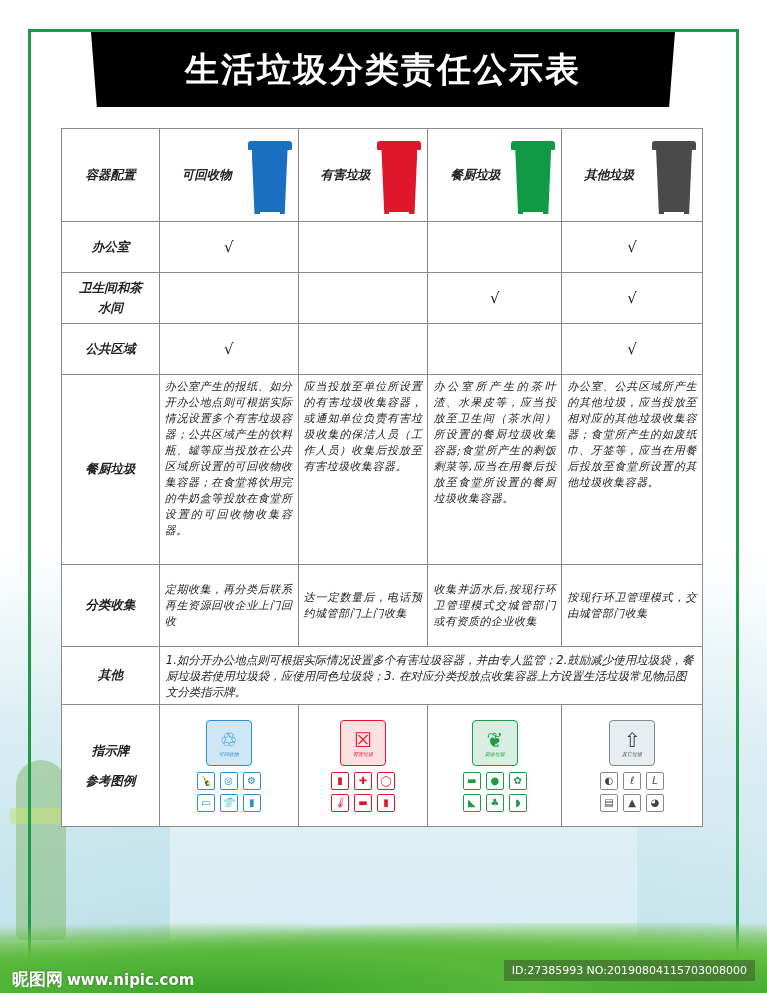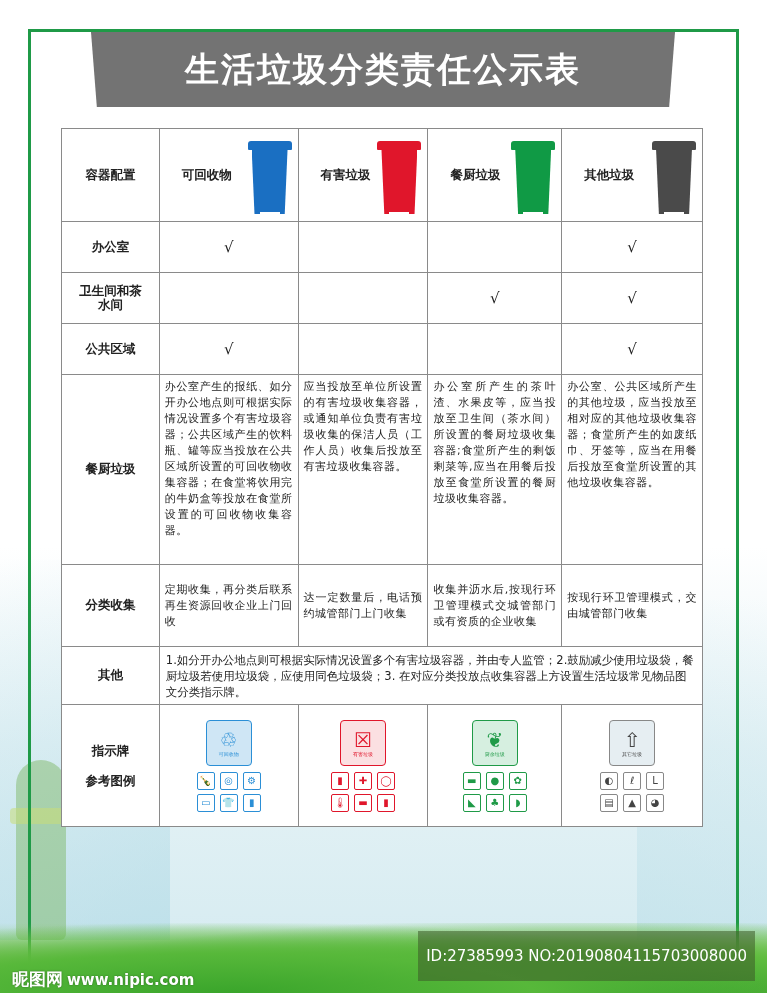--- a/index.html
+++ b/index.html
@@ -18,36 +18,36 @@
     border-radius: 25px 25px 6px 6px; background: rgba(120,180,90,.45); }
   .figure-band { position:absolute; left:10px; top:808px; width:58px; height:16px;
     background: rgba(200,220,120,.55); border-radius:4px; }
 
   .frame {
     position:absolute; left:28px; top:29px; width:711px; height:964px;
     border: 3px solid #1f9a47; border-bottom: none;
   }
   .title-banner {
     position:absolute; left:91px; top:32px; width:584px; height:75px;
-    background:#737373;
+    background:#000000;
     clip-path: polygon(0 0, 100% 0, 99% 100%, 1% 100%);
     display:flex; align-items:center; justify-content:center;
   }
   .title-banner span {
     color:#fff; font-size:34px; font-weight:bold; letter-spacing:2px;
     font-family: "DejaVu Sans", sans-serif;
   }
 
   table.duty {
     position:absolute; left:61px; top:128px; width:642px;
     border-collapse: collapse; background:#fff;
     font-size:11.5px;
   }
   table.duty td {
-    border: 1.5px solid #8a8a8a; vertical-align: middle;
+    border: 1.5px solid #8a8a8a; vertical-align: middle; font-style: italic;
   }
   .col0 { width:98px; text-align:center; font-weight:bold; font-size:12.5px; }
   .col1 { width:139px; }
   .col2 { width:130px; }
   .col3 { width:134px; }
   .col4 { width:141px; }
   .hdr-cell { height:93px; position:relative; }
   .hdr-label { position:absolute; left:22px; top:50%; transform:translateY(-50%); font-size:12.5px; font-weight:bold; }
   .bin { position:absolute; right:6px; top:12px; width:44px; height:75px; }
   .bin .lid { position:absolute; left:0; top:0; width:44px; height:9px; border-radius:3px 3px 1px 1px; }
@@ -79,21 +79,21 @@
                 radial-gradient(ellipse at 75% 110%, #2f9a28 0%, #60bd3f 45%, rgba(120,200,80,0) 75%),
                 linear-gradient(180deg, rgba(150,210,100,0) 0%, #7fc452 60%, #4da832 100%);
   }
   .watermark-left {
     position:absolute; left:12px; bottom:2px; color:#fff; font-size:17px; font-weight:bold;
     text-shadow: 0 0 2px rgba(0,0,0,.4);
   }
   .watermark-left .site { font-size:15px; margin-left:4px; }
   .watermark-right {
     position:absolute; right:12px; bottom:12px; background:rgba(60,90,40,.55);
-    color:#fff; font-size:15px; padding:16px 8px;
+    color:#fff; font-size:11px; padding:4px 8px;
   }
 </style>
 </head>
 <body>
 
 <div class="bg-poly1"></div>
 <div class="bg-poly2"></div>
 <div class="figure"></div>
 <div class="figure-band"></div>
 
@@ -143,21 +143,21 @@
   </tr>
 
   <tr class="row-check">
     <td class="col0">办公室</td>
     <td class="check">√</td>
     <td class="check"></td>
     <td class="check"></td>
     <td class="check">√</td>
   </tr>
   <tr class="row-check">
-    <td class="col0" style="padding:0 16px; line-height:14px;">卫生间和茶水间</td>
+    <td class="col0" style="padding:0 16px; line-height:20px;">卫生间和茶水间</td>
     <td class="check"></td>
     <td class="check"></td>
     <td class="check">√</td>
     <td class="check">√</td>
   </tr>
   <tr class="row-check">
     <td class="col0">公共区域</td>
     <td class="check">√</td>
     <td class="check"></td>
     <td class="check"></td>

